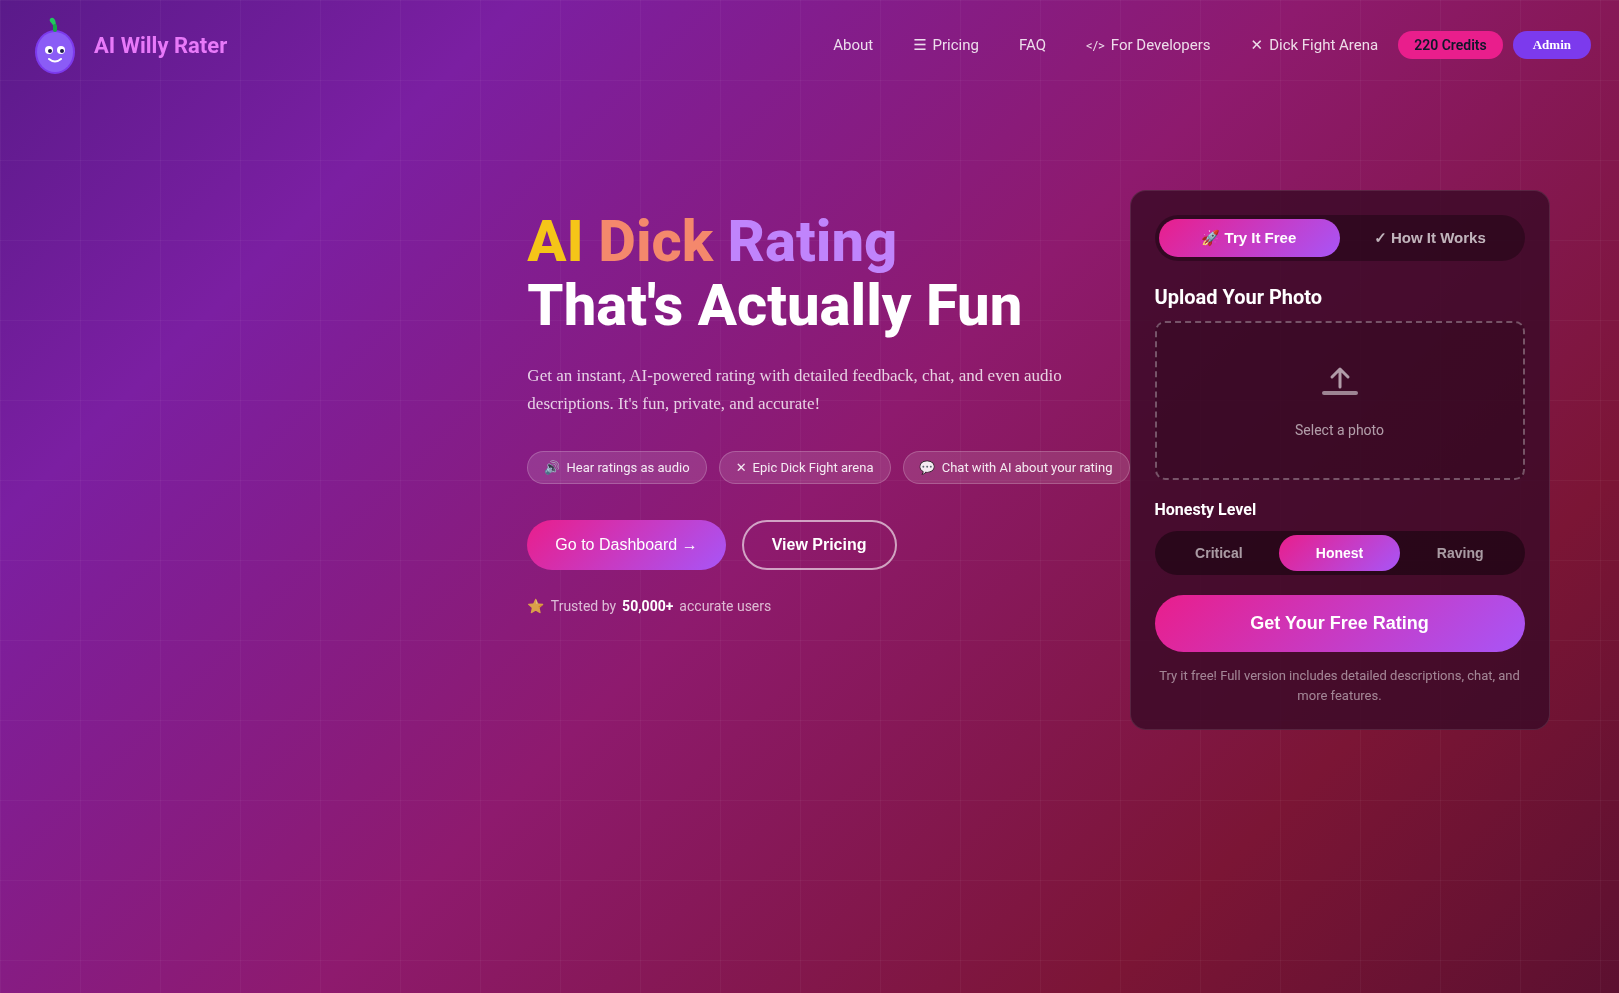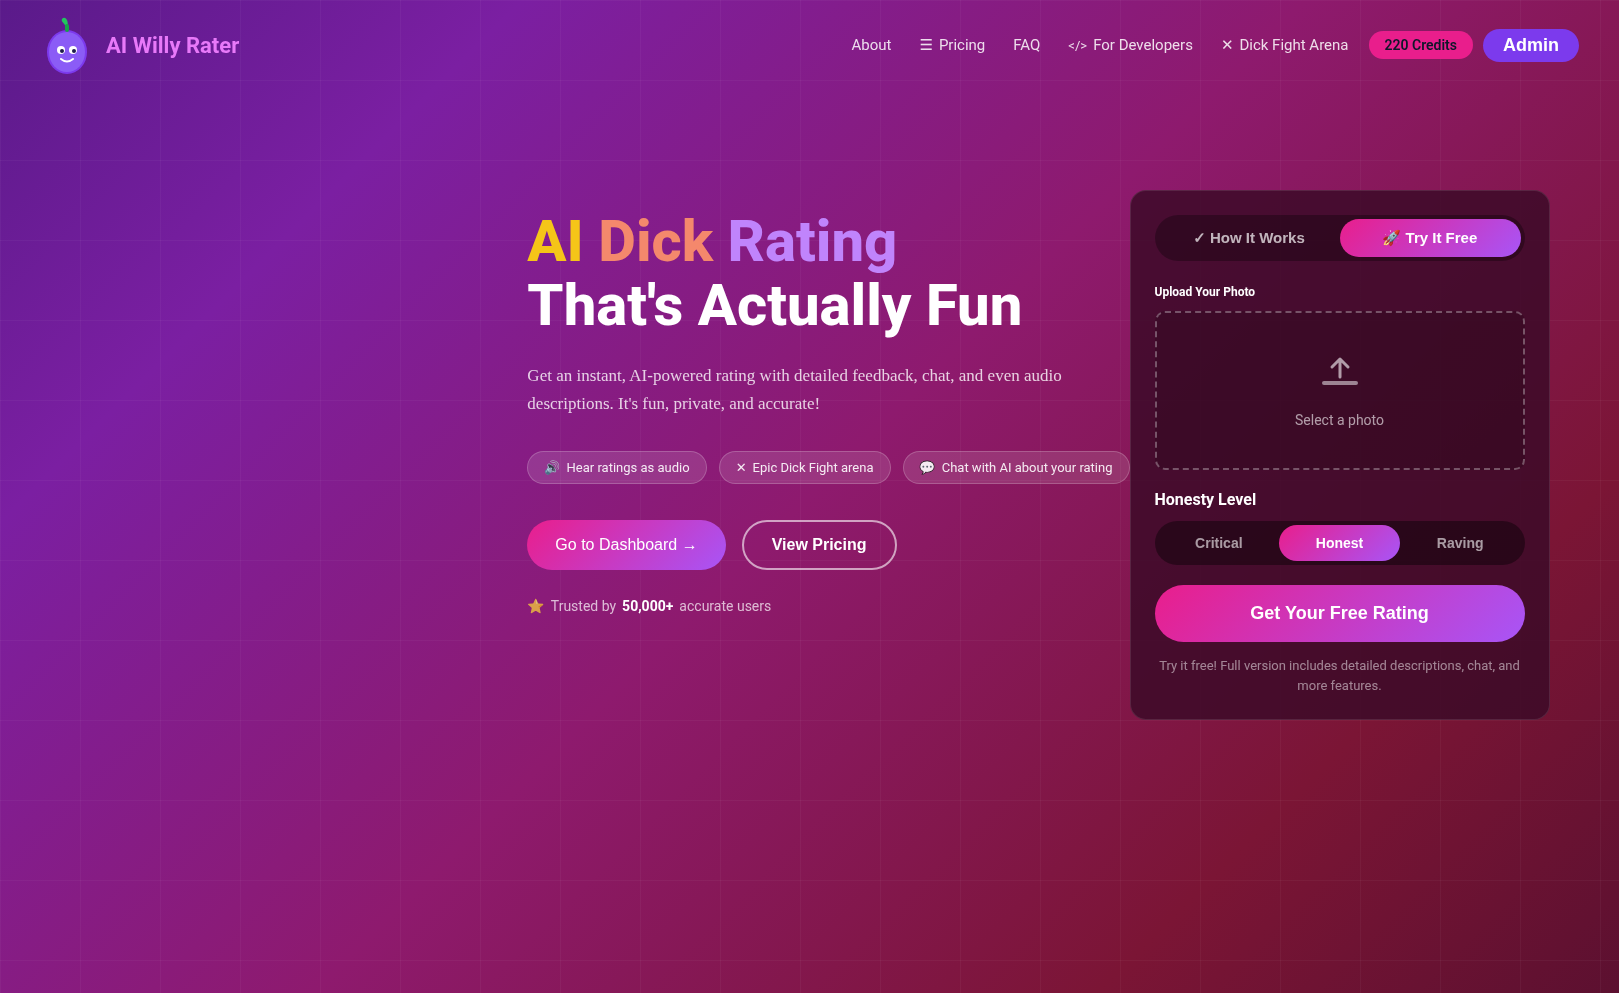--- a/index.html
+++ b/index.html
@@ -24,21 +24,21 @@
       pointer-events: none;
       z-index: 0;
     }
 
     
     nav {
       position: relative;
       z-index: 10;
       display: flex;
       align-items: center;
-      padding: 14px 40px;
+      padding: 14px 28px;
       gap: 0;
     }
 
     .nav-logo {
       display: flex;
       align-items: center;
       gap: 12px;
       text-decoration: none;
     }
 
@@ -49,21 +49,21 @@
 
     .logo-text {
       font-size: 22px;
       font-weight: 700;
       color: #e879f9;
     }
 
     .nav-links {
       display: flex;
       align-items: flex-start;
-      gap: 28px;
+      gap: 40px;
       margin-left: auto;
       list-style: none;
     }
 
     .nav-links li a {
       color: rgba(255,255,255,0.85);
       text-decoration: none;
       font-size: 15px;
       display: flex;
       align-items: center;
@@ -78,25 +78,26 @@
       font-size: 14px;
       font-weight: 600;
       margin-left: 20px;
     }
 
     .admin-btn {
       background: #7c3aed;
       color: white;
       padding: 6px 20px;
       border-radius: 20px;
-      font-size: 18px;
+      font-size: 13px;
       font-weight: 600;
       margin-left: 10px;
       border: none;
       cursor: pointer;
+      font-family: Liberation Serif, serif;
     }
 
     
     .hero {
       position: relative;
       z-index: 5;
       display: flex;
       align-items: flex-start;
       justify-content: flex-end;
       padding: 80px 60px 40px 60px;
@@ -229,21 +230,21 @@
       background: linear-gradient(135deg, #e91e8c, #a855f7);
       color: white;
     }
 
     .card-tab.inactive {
       background: transparent;
       color: rgba(255,255,255,0.7);
     }
 
     .upload-label {
-      font-size: 12px;
+      font-size: 20px;
       font-weight: 700;
       color: white;
       margin-bottom: 12px;
     }
 
     .upload-zone {
       border: 2px dashed rgba(255,255,255,0.3);
       border-radius: 10px;
       padding: 40px 20px;
       display: flex;
@@ -412,22 +413,22 @@
     <div class="trust-text">
       <span>⭐</span>
       <span>Trusted by</span>
       <strong>50,000+</strong>
       <span>accurate users</span>
     </div>
   </div>
 
   <div class="hero-card">
     <div class="card-tabs">
+      <button class="card-tab active">🚀 Try It Free</button>
       <button class="card-tab inactive">✓ How It Works</button>
-      <button class="card-tab active">🚀 Try It Free</button>
     </div>
 
     <div class="upload-label">Upload Your Photo</div>
 
     <div class="upload-zone">
       <div class="upload-icon">
         <svg width="40" height="40" viewBox="0 0 40 40" fill="none">
           <rect x="2" y="28" width="36" height="4" rx="2" fill="rgba(255,255,255,0.5)"></rect>
           <path d="M20 6 L20 24M20 6 L12 14M20 6 L28 14" stroke="rgba(255,255,255,0.6)" stroke-width="3" stroke-linecap="round" stroke-linejoin="round"></path>
         </svg>

